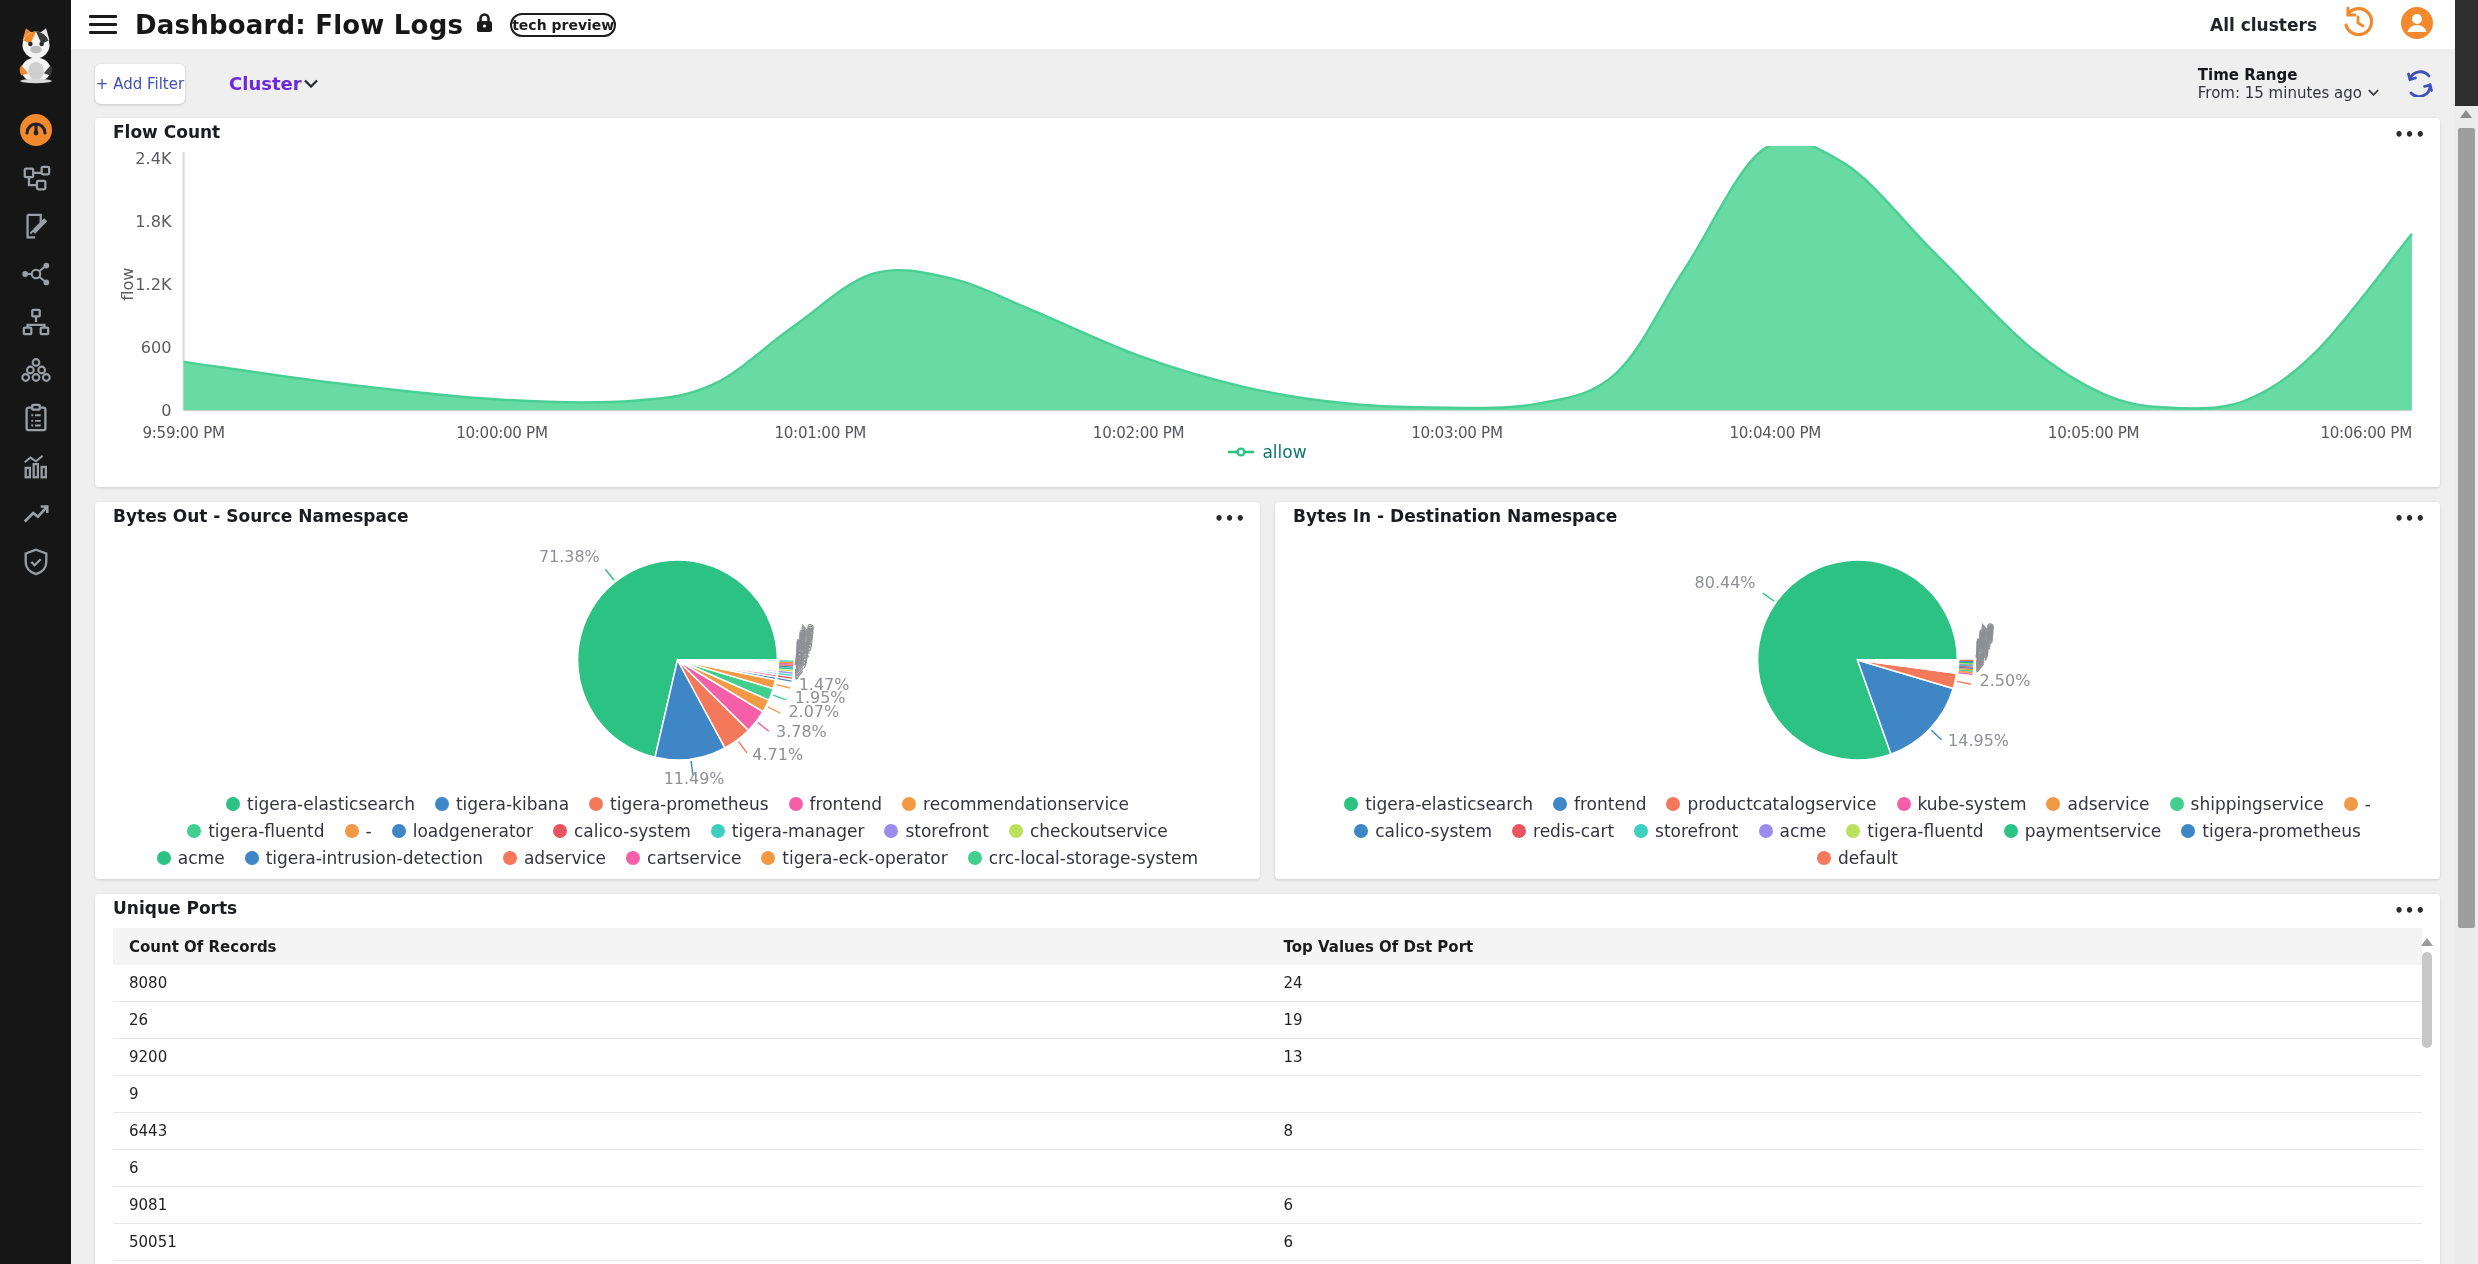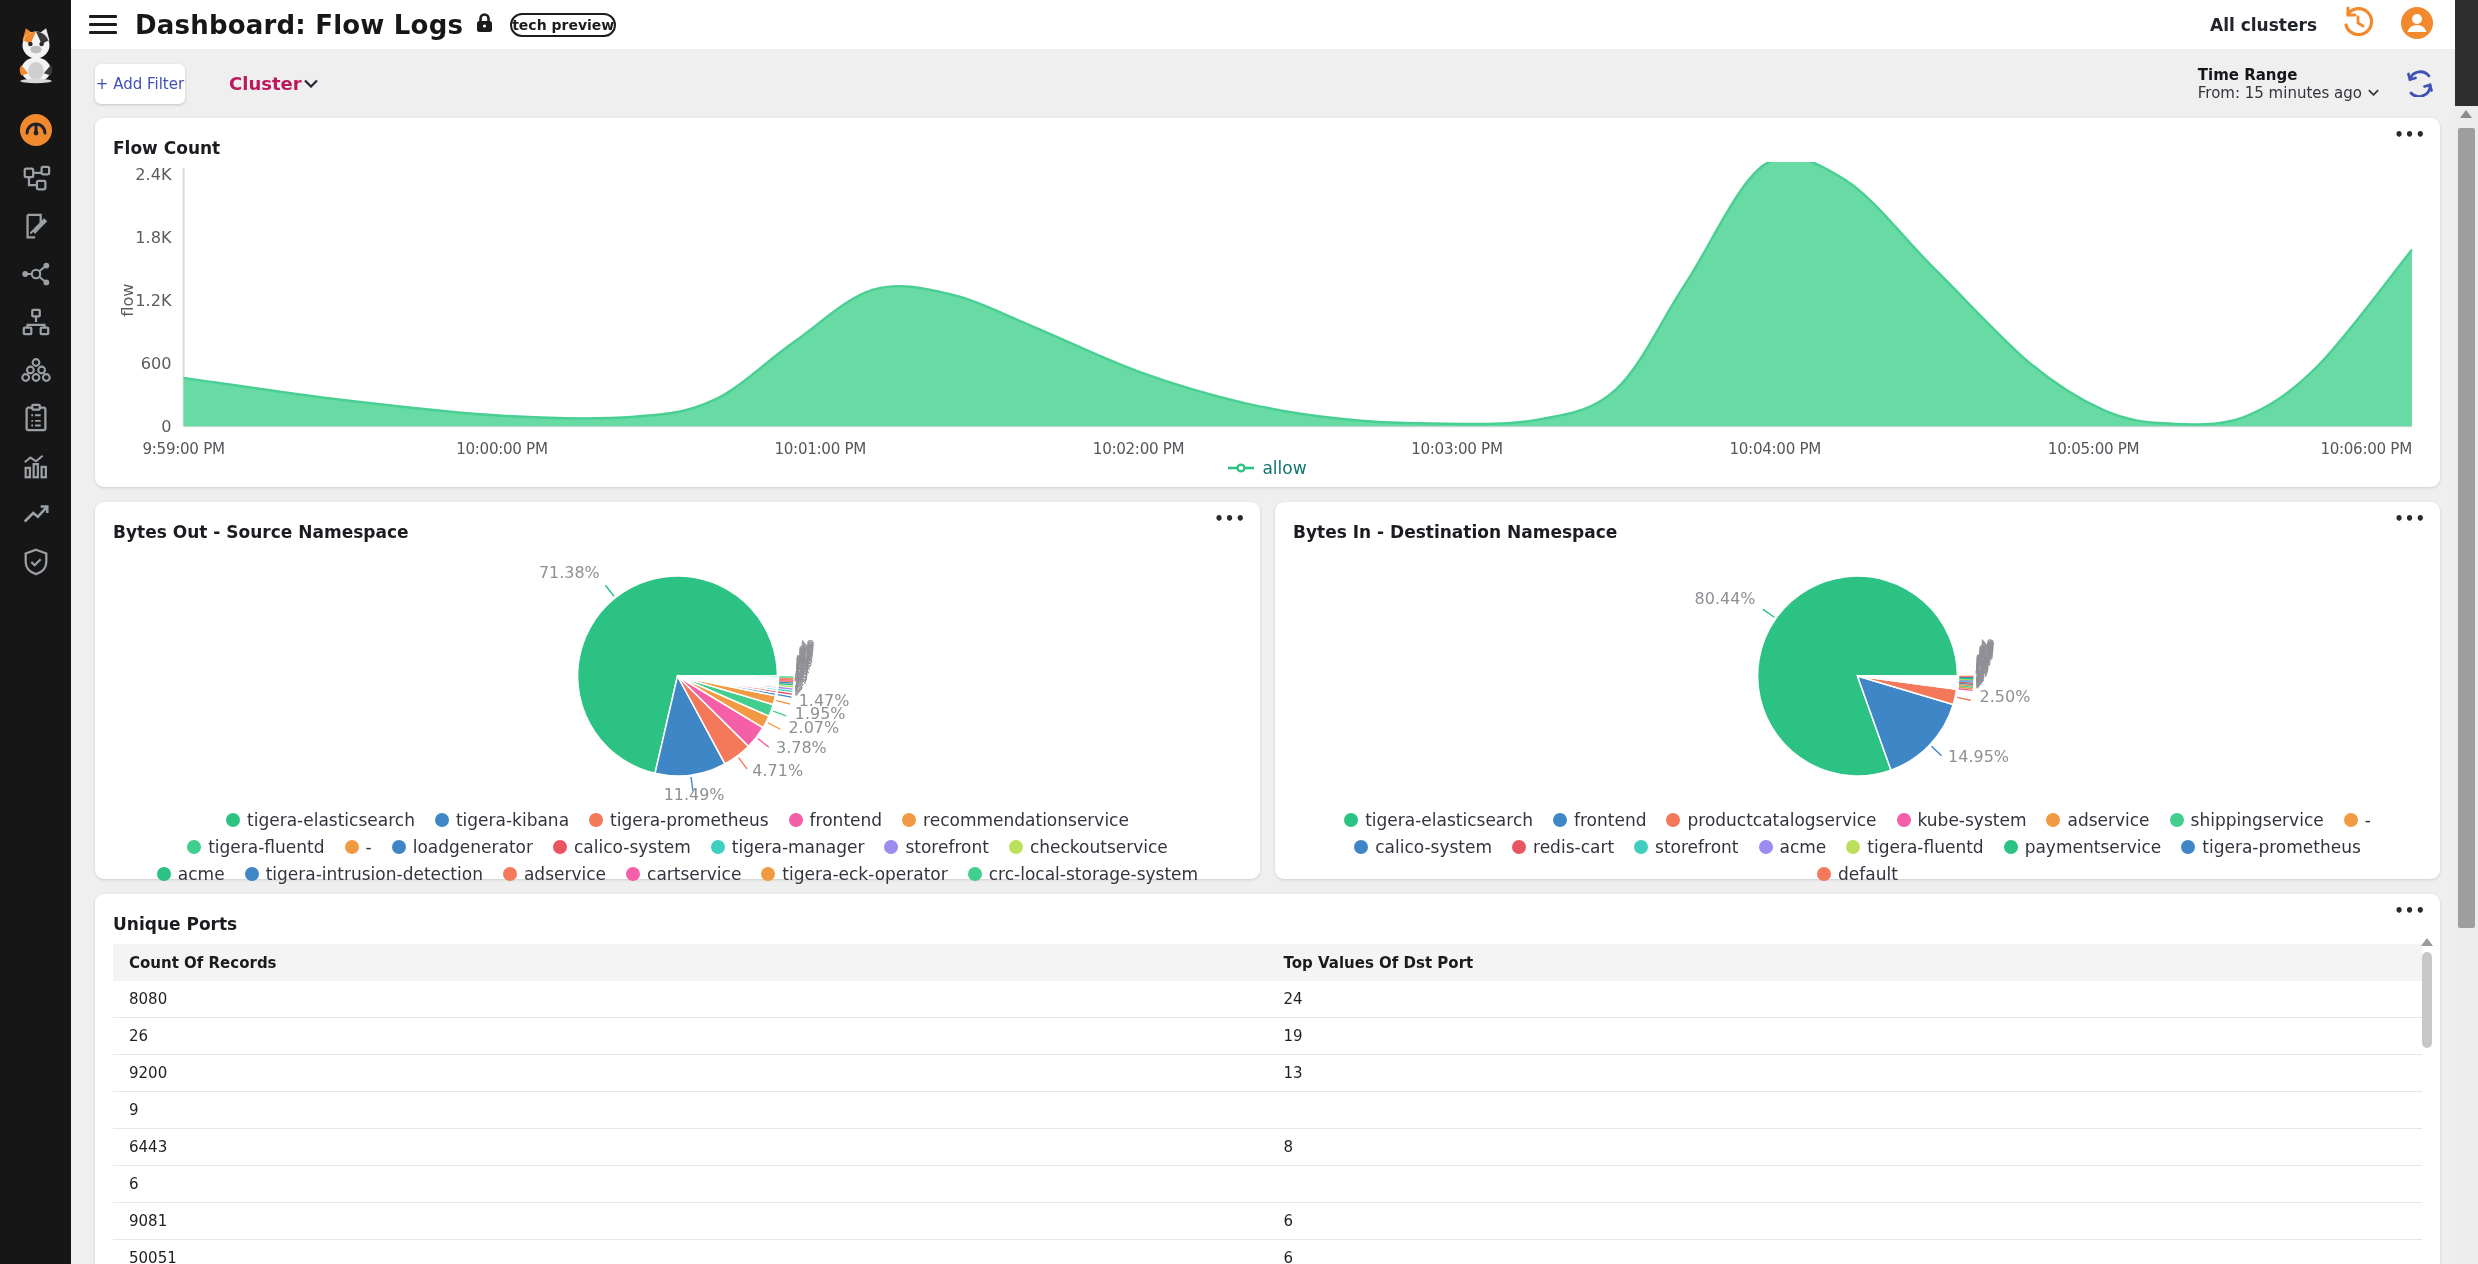--- a/index.html
+++ b/index.html
@@ -31,29 +31,29 @@
   .badge { margin-left:16px; border:2px solid #1d1d1d; border-radius:12px; padding:2px 0;
     font-size:14px; font-weight:700; color:#1d1d1d; }
   .top-right { margin-left:auto; display:flex; align-items:center; gap:24px; }
   .clusters-label { font-size:17px; font-weight:700; color:#22242c; cursor:pointer; }
 
   .toolbar { height:69px; display:flex; align-items:center; padding:0 14px 0 24px; }
   .add-filter-btn { width:90px; height:40px; background:#fff; border:none; border-radius:6px;
     box-shadow:0 1px 3px rgba(0,0,0,.18); font-size:15px; color:#3F51B5; cursor:pointer;
     font-family:inherit; }
   .cluster-dd { margin-left:44px; display:flex; align-items:center; gap:2px; cursor:pointer;
-    font-size:18px; font-weight:700; color:#be185d; }
+    font-size:18px; font-weight:700; color:#6d28d9; }
   .time-range { margin-left:auto; text-align:left; margin-right:26px; cursor:pointer; }
   .tr-label { font-size:15px; font-weight:800; color:#15161a; }
   .tr-value { font-size:15px; color:#33343c; display:flex; align-items:center; gap:6px; }
   .refresh-btn { margin-right:6px; cursor:pointer; background:none; border:none; }
 
   
-  .panel { background:#fff; border-radius:9px; box-shadow:0 1px 3px rgba(0,0,0,.14);
-    margin:0 15px 15px 24px; position:relative; padding:20px 18px; }
+  .panel { background:#fff; border-radius:4px; box-shadow:0 1px 3px rgba(0,0,0,.14);
+    margin:0 15px 15px 24px; position:relative; padding:4px 18px; }
   .panel-title { font-size:17px; font-weight:800; color:#1b1c20; height:24px; }
   .panel-menu { position:absolute; right:14px; top:8px; font-size:15px; font-weight:800; color:#2b2b2b;
     letter-spacing:1px; cursor:pointer; background:none; border:none; font-family:inherit; }
 
   .flow-panel { height:369px; }
   .flow-svg-wrap svg { width:100%; display:block; }
   .tick { fill:#5c5c60; font-size:16px; font-family:"DejaVu Sans",sans-serif; }
   .xtick { fill:#55565c; font-size:15px; letter-spacing:-.3px; }
   .flow-legend { display:flex; justify-content:center; align-items:center; gap:8px; margin-top:-4px;
     font-size:17px; color:#0f766e; cursor:pointer; }

